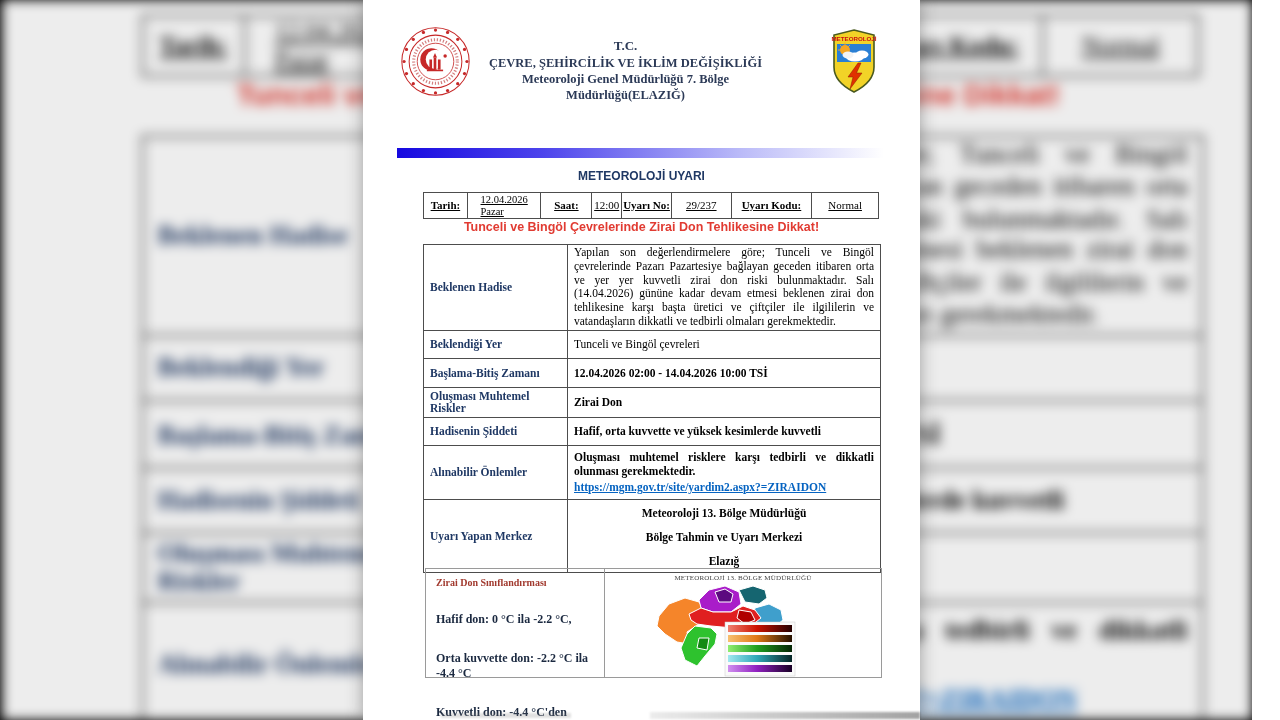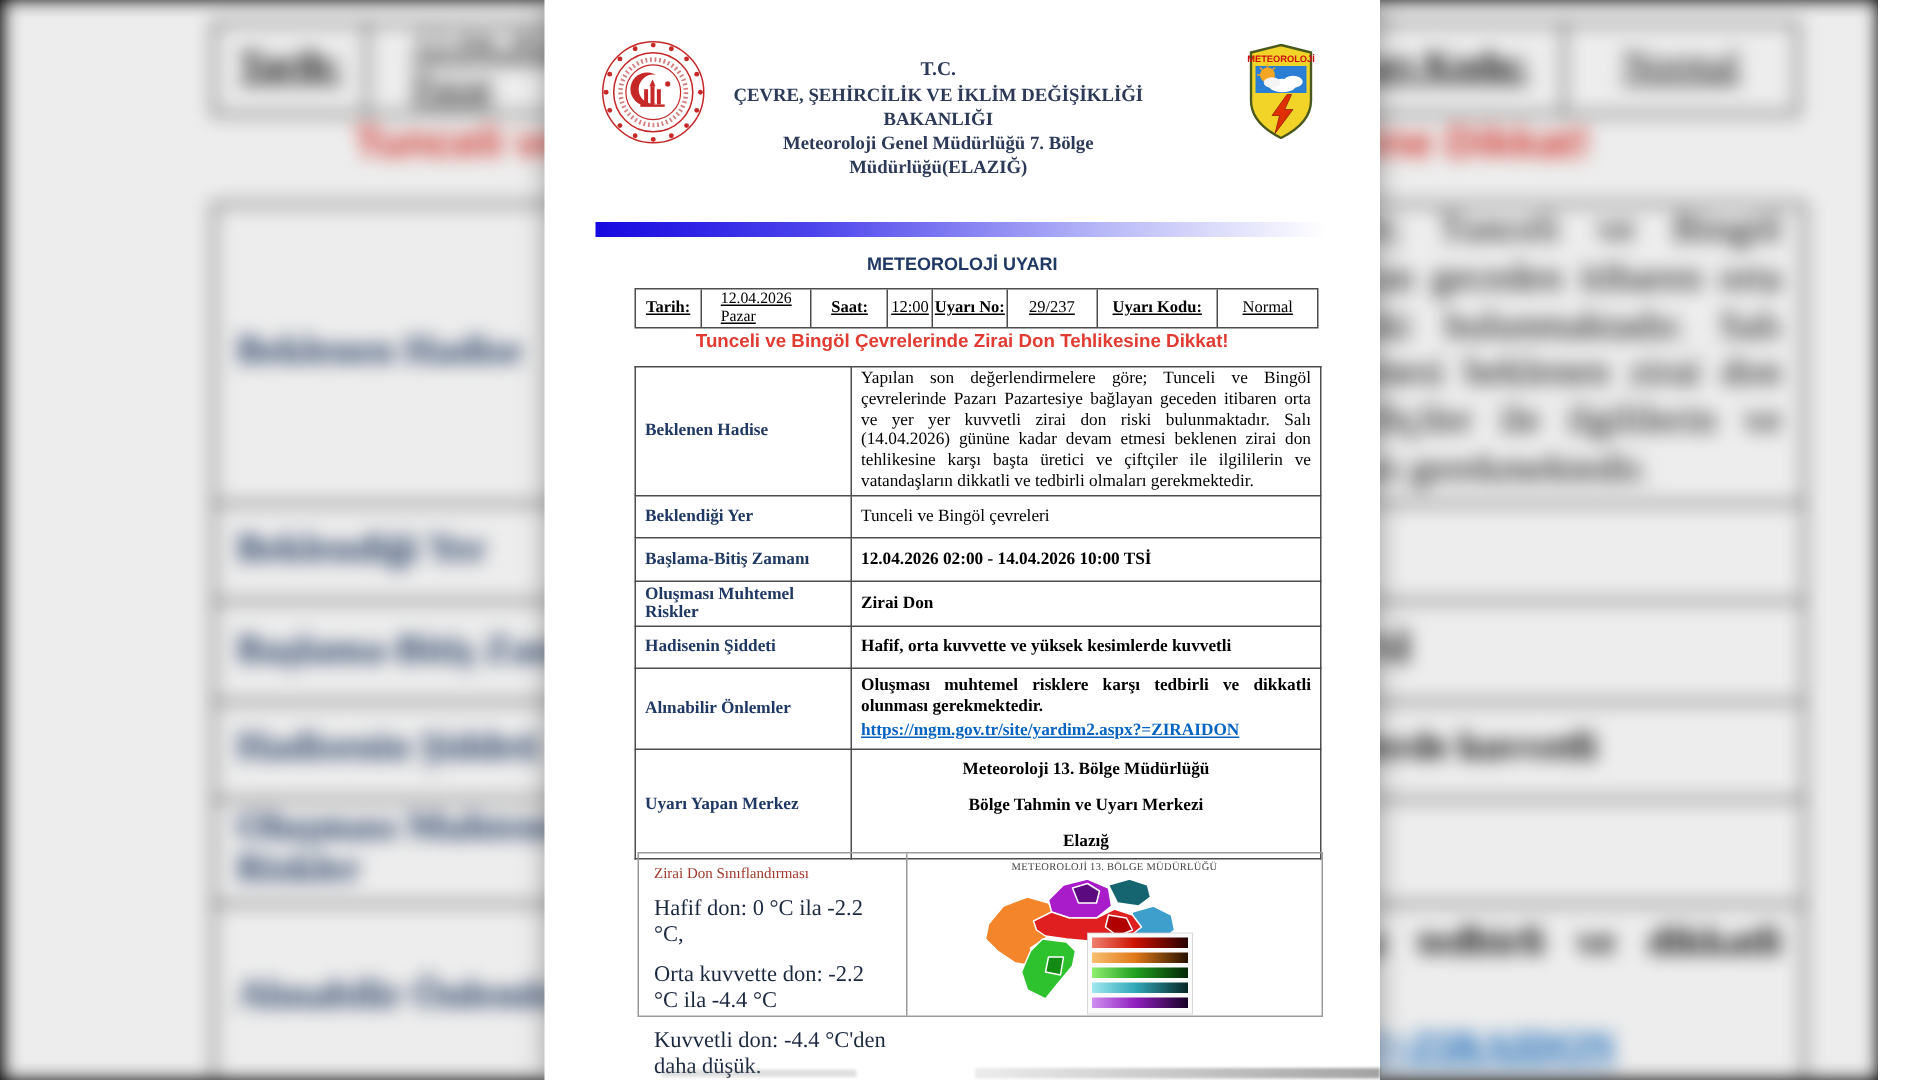--- a/index.html
+++ b/index.html
@@ -40,22 +40,22 @@
   .top-label{vertical-align:top;padding-top:12px;}
   .jtext{text-align:justify;line-height:1.2;}
   .bvalue{font-weight:bold;}
   .link{color:#0563c1;font-weight:bold;text-decoration:underline;display:inline-block;margin-top:2px;}
   .merkez p{margin:4px 0 12px 0;text-align:center;font-weight:bold;}
   .merkez p:last-child{margin-bottom:2px;}
   
   .class-box{position:absolute;left:62px;top:568px;width:457px;height:110px;border:1px solid #9a9a9a;
              box-sizing:border-box;display:flex;}
   .class-left{width:179px;border-right:1px solid #9a9a9a;box-sizing:border-box;padding:8px 10px;}
-  .class-title{color:#a1392e;font-weight:normal;font-size:10px;}
-  .class-line{color:#1b2940;font-weight:normal;font-size:15px;margin-top:10px;}
+  .class-title{color:#a1392e;font-weight:bold;font-size:10px;}
+  .class-line{color:#1b2940;font-weight:bold;font-size:12px;margin-top:24px;}
   .class-right{position:relative;flex:1;}
   .map-title{position:absolute;left:0;top:5px;width:100%;text-align:center;font-weight:normal;
              font-size:7px;color:#444;letter-spacing:.2px;}
   .map-svg{position:absolute;left:46px;top:13px;}
   .bottom-strip-a{position:absolute;left:78px;top:713px;width:130px;height:5px;
                   background:rgba(130,130,130,.25);filter:blur(1px);}
   .bottom-strip-b{position:absolute;left:287px;top:712px;width:270px;height:7px;
                   background:linear-gradient(to right,rgba(150,150,150,.18),rgba(70,70,70,.5));filter:blur(1px);}
 </style>
 </head>
@@ -155,21 +155,20 @@
         <rect x="33.2" y="31" width="2.6" height="12"></rect>
         <rect x="37.4" y="33" width="2.6" height="10"></rect>
         <rect x="26.5" y="43" width="16" height="1.6"></rect>
         <polygon points="34.5,26.5 36.5,31 32.5,31"></polygon>
       </g>
     </svg>
 
     <div class="hdr-text">
       <div class="tc">T.C.</div>
       <div>ÇEVRE, ŞEHİRCİLİK VE İKLİM DEĞİŞİKLİĞİ</div>
-      <div>BAKANLIĞI</div>
       <div>Meteoroloji Genel Müdürlüğü 7. Bölge</div>
       <div>Müdürlüğü(ELAZIĞ)</div>
     </div>
 
     <svg class="badge" viewBox="0 0 46 64">
       <path d="M23,1 L43,6 L43,38 Q43,53 23,63 Q3,53 3,38 L3,6 Z" fill="#f2d327" stroke="#4a5a1f" stroke-width="1.6"></path>
       <text x="23" y="12" text-anchor="middle" font-size="6.2" font-weight="bold" fill="#cc1111" font-family="Liberation Sans, sans-serif">METEOROLOJİ</text>
       <path d="M6,15 L40,15 L40,33 L6,33 Z" fill="#2a7fd4"></path>
       <circle cx="14" cy="21" r="5" fill="#f5a623"></circle>
       <g stroke="#f5a623" stroke-width="1">

